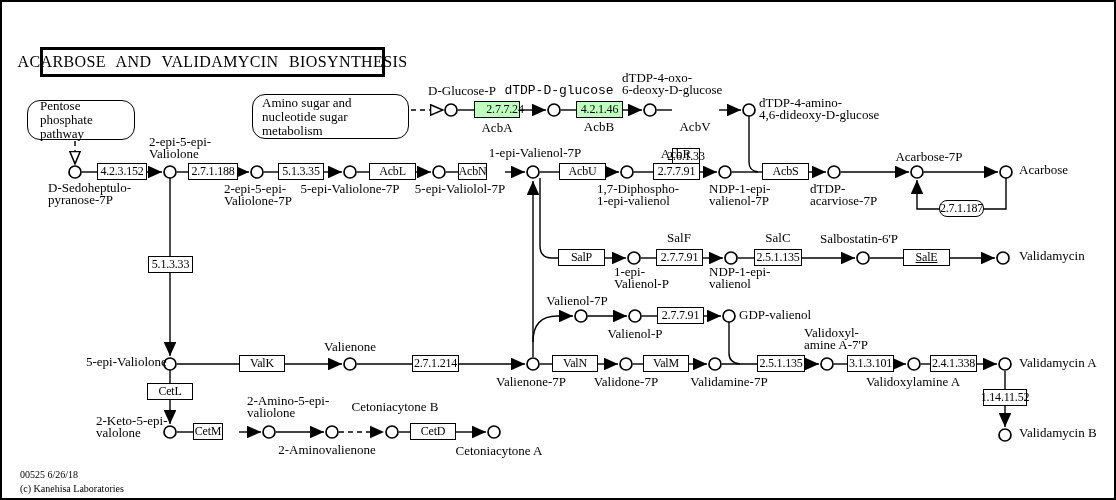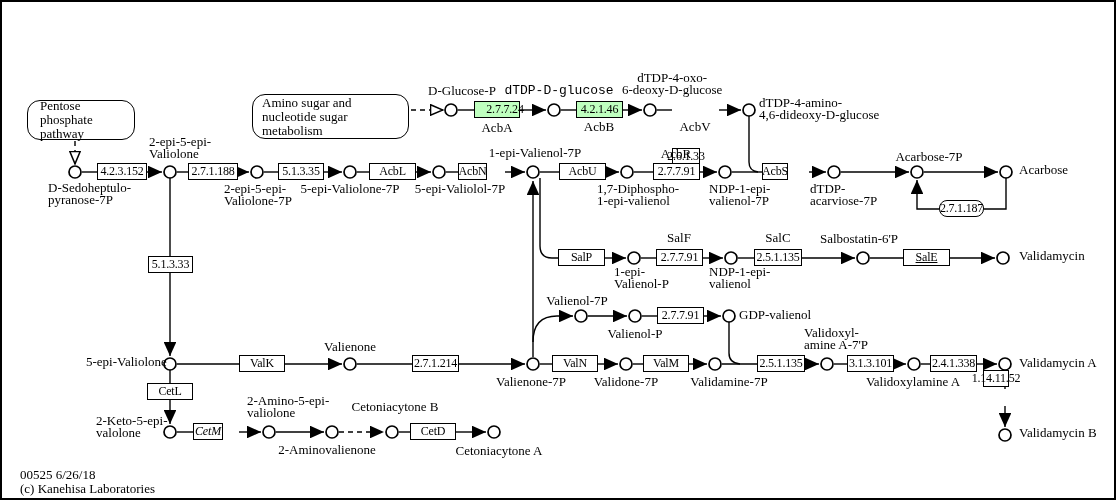--- a/index.html
+++ b/index.html
@@ -25,21 +25,21 @@
     position:absolute; border:1.5px solid #000; border-radius:13px; background:#fff;
     font-size:13px; line-height:14px; display:flex; flex-direction:column;
     justify-content:center; padding-left:12px; box-sizing:border-box;
   }
   .titlebox {
     position:absolute; left:38px; top:45px; width:345px; height:30px;
     border:3px solid #000; box-sizing:border-box;
     display:flex; align-items:center; justify-content:center;
     font-size:16px; letter-spacing:0.4px; word-spacing:6px; white-space:nowrap;
   }
-  .footer { position:absolute; left:18px; top:466px; font-size:13px; line-height:14px; }
+  .footer { position:absolute; left:18px; top:466px; font-size:10px; line-height:14px; }
 </style>
 </head>
 <body>
 
 <div class="canvas">
 
   <svg class="layer" width="1116" height="500" viewBox="0 0 1116 500">
     <defs>
       <marker id="ah" viewBox="0 0 10 9" refX="10" refY="4.5" markerWidth="10" markerHeight="9" orient="auto">
         <path d="M0,0 L10,4.5 L0,9 Z" fill="#000"></path>
@@ -166,70 +166,71 @@
       <circle class="cnode" cx="1003" cy="362" r="6"></circle>
       <circle class="cnode" cx="1003" cy="433" r="6"></circle>
       <circle class="cnode" cx="168" cy="430" r="6"></circle>
       <circle class="cnode" cx="267" cy="430" r="6"></circle>
       <circle class="cnode" cx="330" cy="430" r="6"></circle>
       <circle class="cnode" cx="390" cy="430" r="6"></circle>
       <circle class="cnode" cx="492" cy="430" r="6"></circle>
     </g>
   </svg>
 
+  <div class="titlebox">ACARBOSE AND VALIDAMYCIN BIOSYNTHESIS</div>
 
   <div class="rbox" style="left:250px;top:92px;width:157px;height:45px;padding-left:9px;">
     <div>Amino sugar and</div>
     <div>nucleotide sugar metabolism</div>
   </div>
   <div class="rbox" style="left:25px;top:98px;width:108px;height:40px;">
     <div>Pentose phosphate</div>
     <div>pathway</div>
   </div>
 
   <div class="ebox hl" style="left:472px;top:99px;width:46px;padding-left:16px;">2.7.7.24</div>
   <div class="ebox hl" style="left:574px;top:99px;width:47px;">4.2.1.46</div>
   <div class="ebox" style="left:670px;top:99px;width:28px;margin-top:47px;">2.6.1.33</div>
   <div class="ebox" style="left:95px;top:161px;width:50px;">4.2.3.152</div>
   <div class="ebox" style="left:186px;top:161px;width:50px;">2.7.1.188</div>
   <div class="ebox" style="left:276px;top:161px;width:46px;">5.1.3.35</div>
   <div class="ebox" style="left:367px;top:161px;width:47px;">AcbL</div>
   <div class="ebox" style="left:456px;top:161px;width:29px;">AcbN</div>
   <div class="ebox" style="left:557px;top:161px;width:47px;">AcbU</div>
   <div class="ebox" style="left:651px;top:161px;width:47px;">2.7.7.91</div>
-  <div class="ebox" style="left:760px;top:161px;width:26px;">AcbS</div>
+  <div class="ebox" style="left:760px;top:161px;width:47px;">AcbS</div>
   <div class="ebox" style="left:937px;top:198px;width:45px;border-radius:8px;">2.7.1.187</div>
   <div class="ebox" style="left:146px;top:254px;width:45px;">5.1.3.33</div>
   <div class="ebox" style="left:556px;top:247px;width:47px;">SalP</div>
   <div class="ebox" style="left:654px;top:247px;width:47px;">2.7.7.91</div>
   <div class="ebox" style="left:752px;top:247px;width:48px;">2.5.1.135</div>
   <div class="ebox ul" style="left:901px;top:247px;width:47px;">SalE</div>
   <div class="ebox" style="left:655px;top:305px;width:47px;">2.7.7.91</div>
   <div class="ebox" style="left:237px;top:353px;width:46px;">ValK</div>
   <div class="ebox" style="left:410px;top:353px;width:47px;">2.7.1.214</div>
   <div class="ebox" style="left:550px;top:353px;width:46px;">ValN</div>
   <div class="ebox" style="left:641px;top:353px;width:46px;">ValM</div>
   <div class="ebox" style="left:755px;top:353px;width:48px;">2.5.1.135</div>
   <div class="ebox" style="left:845px;top:353px;width:47px;">3.1.3.101</div>
   <div class="ebox" style="left:928px;top:353px;width:47px;">2.4.1.338</div>
-  <div class="ebox" style="left:981px;top:368px;width:26px;">1.14.11.52</div>
+  <div class="ebox" style="left:981px;top:387px;width:44px;">1.14.11.52</div>
   <div class="ebox" style="left:145px;top:381px;width:46px;">CetL</div>
-  <div class="ebox" style="left:191px;top:421px;width:30px;font-style:italic;">CetM</div>
+  <div class="ebox" style="left:191px;top:421px;width:30px;">CetM</div>
   <div class="ebox" style="left:408px;top:421px;width:46px;">CetD</div>
 
   <div class="lbl c" style="left:495px;top:120px;">AcbA</div>
   <div class="lbl c" style="left:597px;top:119px;">AcbB</div>
   <div class="lbl c" style="left:693px;top:119px;">AcbV</div>
   <div class="lbl c" style="left:674px;top:146px;">AcbR</div>
   <div class="lbl c" style="left:677px;top:230px;">SalF</div>
   <div class="lbl c" style="left:776px;top:230px;">SalC</div>
 
   <div class="lbl c" style="left:460px;top:83px;">D-Glucose-P</div>
   <div class="lbl c" style="left:557px;top:83px;font-family:Liberation Mono, monospace;">dTDP-D-glucose</div>
-  <div class="lbl" style="left:620px;top:70px;text-align:center;">
+  <div class="lbl" style="left:620px;top:70px;">
     <div>dTDP-4-oxo-</div>
     <div>6-deoxy-D-glucose</div>
   </div>
   <div class="lbl" style="left:757px;top:95px;">
     <div>dTDP-4-amino-</div>
     <div>4,6-dideoxy-D-glucose</div>
   </div>
   <div class="lbl" style="left:46px;top:180px;">
     <div>D-Sedoheptulo-</div>
     <div>pyranose-7P</div>

